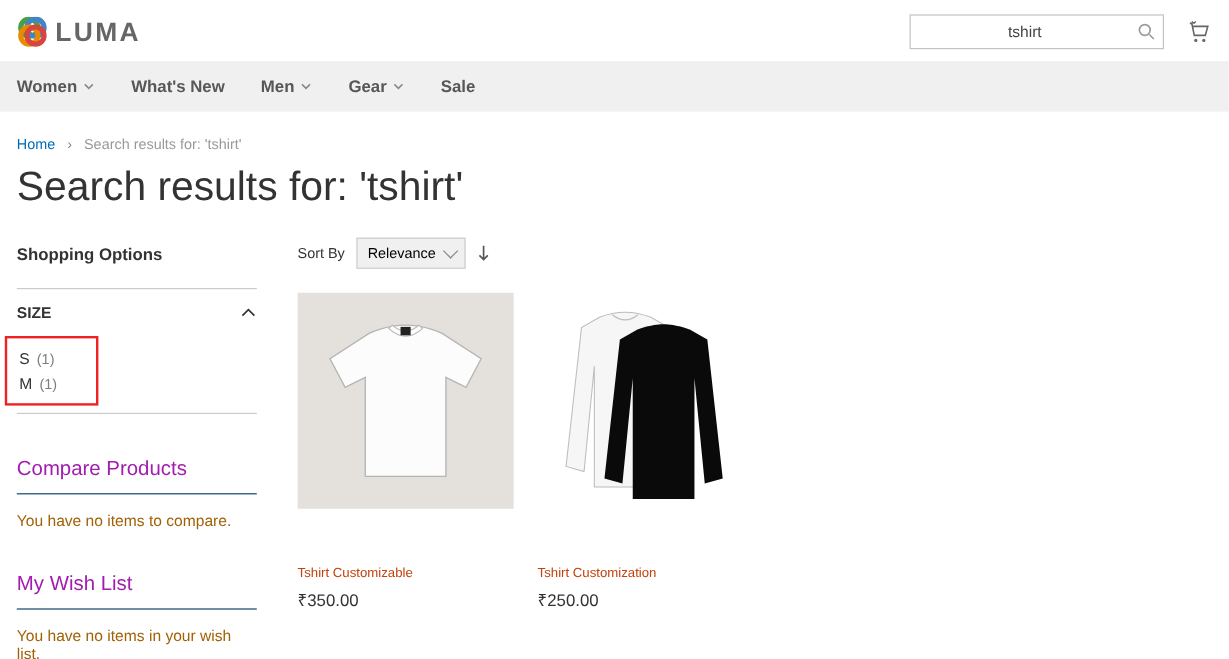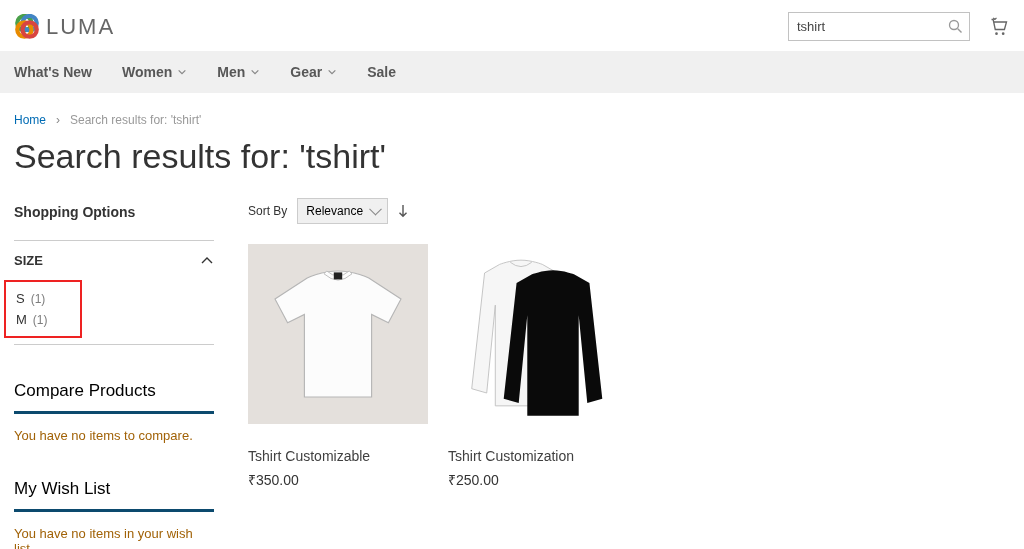--- a/index.html
+++ b/index.html
@@ -1,23 +1,23 @@
 <!DOCTYPE html>
 <html><head>
   <meta charset="utf-8">
   <style>
     * { margin: 0; padding: 0; box-sizing: border-box; }
     body { font-family: 'Helvetica Neue', Helvetica, Arial, sans-serif; color: #333; background: #fff; width: 1024px; }
     .header-top { display: flex; align-items: center; justify-content: space-between; padding: 12px 14px 10px 14px; }
     .logo { display: flex; align-items: center; gap: 6px; }
     .logo-icon { width: 26px; height: 26px; }
-    .logo-text { font-size: 22px; font-weight: 400; color: #666; letter-spacing: 2px; }
+    .logo-text { font-size: 22px; font-weight: 700; color: #666; letter-spacing: 2px; }
     .header-right { display: flex; align-items: center; gap: 18px; }
     .search-box { position: relative; }
-    .search-box input { width: 182px; padding: 6px 28px 6px 8px; border: 1px solid #c2c2c2; font-size: 13px; color: #444; }
+    .search-box input { width: 212px; padding: 6px 28px 6px 8px; border: 1px solid #c2c2c2; font-size: 13px; color: #444; text-align: center; }
     .search-box .search-icon { position: absolute; right: 7px; top: 7px; width: 15px; height: 15px; color: #999; cursor: pointer; }
     .cart-icon { width: 22px; height: 20px; color: #666; cursor: pointer; }
     nav.main-nav { background: #f0f0f0; padding: 0 14px; }
     nav.main-nav ul { display: flex; list-style: none; }
     nav.main-nav li { padding: 13px 0; margin-right: 30px; display: flex; align-items: center; gap: 5px; cursor: pointer; }
     nav.main-nav a { color: #575757; font-size: 14px; font-weight: 600; text-decoration: none; }
     nav.main-nav .chev { width: 10px; height: 10px; color: #888; }
     .breadcrumbs { padding: 20px 14px 0 14px; font-size: 12px; color: #999; display: flex; align-items: center; gap: 10px; }
     .breadcrumbs a { color: #006bb4; text-decoration: none; }
     .breadcrumbs .sep { color: #888; }
@@ -25,21 +25,21 @@
     .columns { display: flex; padding: 0 14px; gap: 34px; }
     .sidebar { width: 200px; flex-shrink: 0; }
     .sidebar h3.shop-opts { font-size: 14px; font-weight: 700; color: #333; padding: 6px 0 20px 0; }
     .sidebar hr { border: 0; border-top: 1px solid #ccc; margin: 0; }
     .filter-row { display: flex; justify-content: space-between; align-items: center; padding: 12px 0; font-size: 13px; font-weight: 600; color: #333; cursor: pointer; }
     .filter-chev { width: 14px; height: 14px; color: #333; }
     .size-options { border: 2px solid #e22; padding: 6px 10px; margin: 0 0 6px -10px; width: 78px; }
     .size-options li { display: flex; align-items: center; gap: 6px; list-style: none; padding: 3px 0; font-size: 13px; cursor: pointer; }
     .size-options li span.count { color: #7d7d7d; font-size: 12px; }
     .sidebar-block { margin-top: 36px; }
-    .sidebar-block h3 { font-size: 17px; font-weight: 300; color: #000000; padding-bottom: 10px; border-bottom: 3px solid #0c4a6e; margin-bottom: 14px; }
+    .sidebar-block h3 { font-size: 17px; font-weight: 300; color: #a21caf; padding-bottom: 10px; border-bottom: 1px solid #0c4a6e; margin-bottom: 14px; }
     .sidebar-block p { font-size: 13px; color: #a16207; }
     .main { flex: 1; }
     .toolbar { display: flex; justify-content: space-between; align-items: center; padding-bottom: 20px; }
     .toolbar-left { display: flex; align-items: center; gap: 18px; }
     .view-modes { display: flex; border: 1px solid #ccc; }
     .view-mode { width: 27px; height: 28px; display: flex; align-items: center; justify-content: center; cursor: pointer; }
     .view-mode.active { background: #dedede; }
     .grid9 { display: grid; grid-template-columns: repeat(3, 4px); grid-template-rows: repeat(3, 4px); gap: 2px; }
     .grid9 i { background: #777; }
     .list3 { display: grid; grid-template-columns: 4px 10px; grid-template-rows: repeat(3, 4px); gap: 2px; }
@@ -50,21 +50,21 @@
     .sort-wrap { position: relative; display: inline-flex; align-items: center; }
     .sort-wrap::after { content: ''; position: absolute; right: 8px; top: 50%; width: 8px; height: 8px; border-right: 1.2px solid #888; border-bottom: 1.2px solid #888; transform: translateY(-70%) rotate(45deg); pointer-events: none; }
     .sort-arrow { width: 10px; height: 14px; color: #555; cursor: pointer; }
     .products { display: flex; gap: 20px; flex-wrap: wrap; }
     .product { width: 180px; }
     .prod-img { width: 180px; height: 180px; background: #e4e0dc; display: flex; align-items: center; justify-content: center; overflow: hidden; }
     
     .ts-short { width: 140px; height: 140px; }
     .ts-long-wrap { position: relative; width: 180px; height: 180px; background: #fff; }
     .ts-long { position: absolute; width: 110px; height: 150px; }
-    .prod-name { font-size: 14px; color: #404040; padding-top: 24px; }
+    .prod-name { font-size: 11px; color: #c2410c; padding-top: 24px; margin-top: 24px; }
     .prod-price { font-size: 14px; font-weight: 400; color: #333; padding-top: 6px; }
   </style>
 </head>
 <body>
 
 <div class="header-top">
   <div class="logo">
     <svg class="logo-icon" viewBox="0 0 40 40">
       <circle cx="16" cy="14" r="11" fill="none" stroke="#4aa04a" stroke-width="6.5"></circle>
       <circle cx="24" cy="14" r="11" fill="none" stroke="#4285c4" stroke-width="6.5"></circle>
@@ -86,27 +86,27 @@
       <circle cx="9" cy="20" r="1.6" fill="currentColor"></circle>
       <circle cx="17" cy="20" r="1.6" fill="currentColor"></circle>
       <path d="M7 3 L9 1 M7 3 L5 1" stroke="currentColor" stroke-width="1.4" fill="none"></path>
     </svg>
   </div>
 </div>
 
 <nav class="main-nav">
   <ul>
     <li>
-        <a>What's New</a>
-      </li>
-    <li>
         <a>Women</a>
         <svg class="chev" viewBox="0 0 12 12">
           <path d="M2 4l4 4 4-4" fill="none" stroke="currentColor" stroke-width="1.5"></path>
         </svg>
+      </li>
+    <li>
+        <a>What's New</a>
       </li>
     <li>
         <a>Men</a>
         <svg class="chev" viewBox="0 0 12 12">
           <path d="M2 4l4 4 4-4" fill="none" stroke="currentColor" stroke-width="1.5"></path>
         </svg>
       </li>
     <li>
         <a>Gear</a>
         <svg class="chev" viewBox="0 0 12 12">

